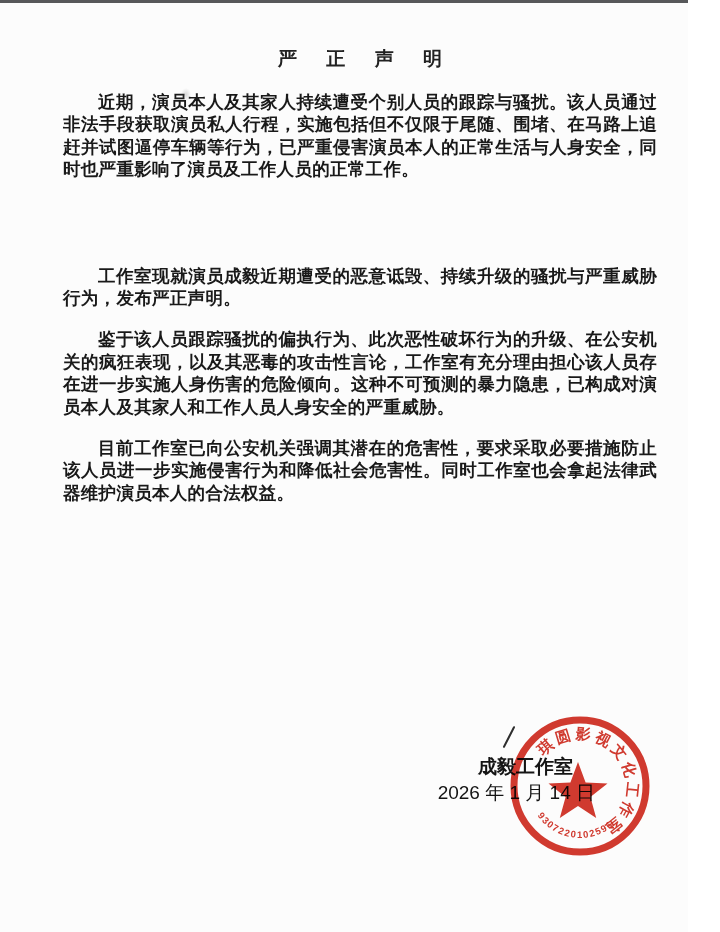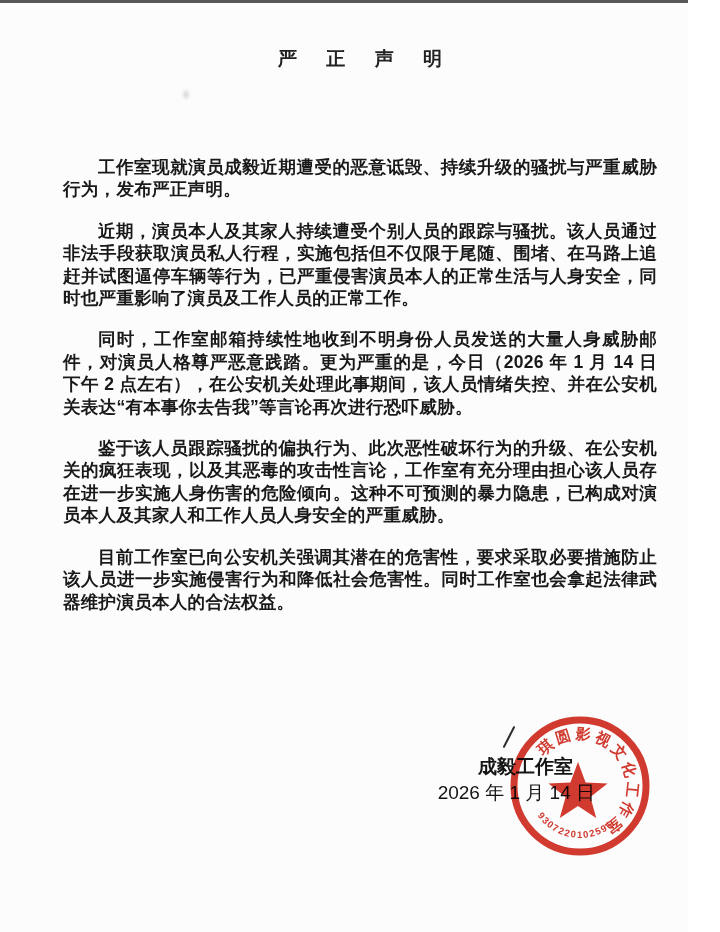--- a/index.html
+++ b/index.html
@@ -81,23 +81,22 @@
 </head>
 <body>
 
 <div class="page">
 
   <div class="top-bar"></div>
   <div class="smudge"></div>
 
   <div class="content">
     <h1 class="doc-title">严 正 声 明</h1>
+    <p class="para">近期，演员本人及其家人持续遭受个别人员的跟踪与骚扰。该人员通过非法手段获取演员私人行程，实施包括但不仅限于尾随、围堵、在马路上追赶并试图逼停车辆等行为，已严重侵害演员本人的正常生活与人身安全，同时也严重影响了演员及工作人员的正常工作。</p>
     <p class="para first">工作室现就演员成毅近期遭受的恶意诋毁、持续升级的骚扰与严重威胁行为，发布严正声明。</p>
-    <p class="para">近期，演员本人及其家人持续遭受个别人员的跟踪与骚扰。该人员通过非法手段获取演员私人行程，实施包括但不仅限于尾随、围堵、在马路上追赶并试图逼停车辆等行为，已严重侵害演员本人的正常生活与人身安全，同时也严重影响了演员及工作人员的正常工作。</p>
-    <p class="para">同时，工作室邮箱持续性地收到不明身份人员发送的大量人身威胁邮件，对演员人格尊严恶意践踏。更为严重的是，今日（2026 年 1 月 14 日下午 2 点左右），在公安机关处理此事期间，该人员情绪失控、并在公安机关表达“有本事你去告我”等言论再次进行恐吓威胁。</p>
     <p class="para">鉴于该人员跟踪骚扰的偏执行为、此次恶性破坏行为的升级、在公安机关的疯狂表现，以及其恶毒的攻击性言论，工作室有充分理由担心该人员存在进一步实施人身伤害的危险倾向。这种不可预测的暴力隐患，已构成对演员本人及其家人和工作人员人身安全的严重威胁。</p>
     <p class="para">目前工作室已向公安机关强调其潜在的危害性，要求采取必要措施防止该人员进一步实施侵害行为和降低社会危害性。同时工作室也会拿起法律武器维护演员本人的合法权益。</p>
   </div>
 
   <div class="sig-name">成毅工作室</div>
   <div class="sig-date">2026 年 1 月 14 日</div>
 
   <div class="pen-slash"></div>
 
   <svg class="stamp" viewBox="0 0 142 142" xmlns="http://www.w3.org/2000/svg" xmlns:xlink="http://www.w3.org/1999/xlink">

